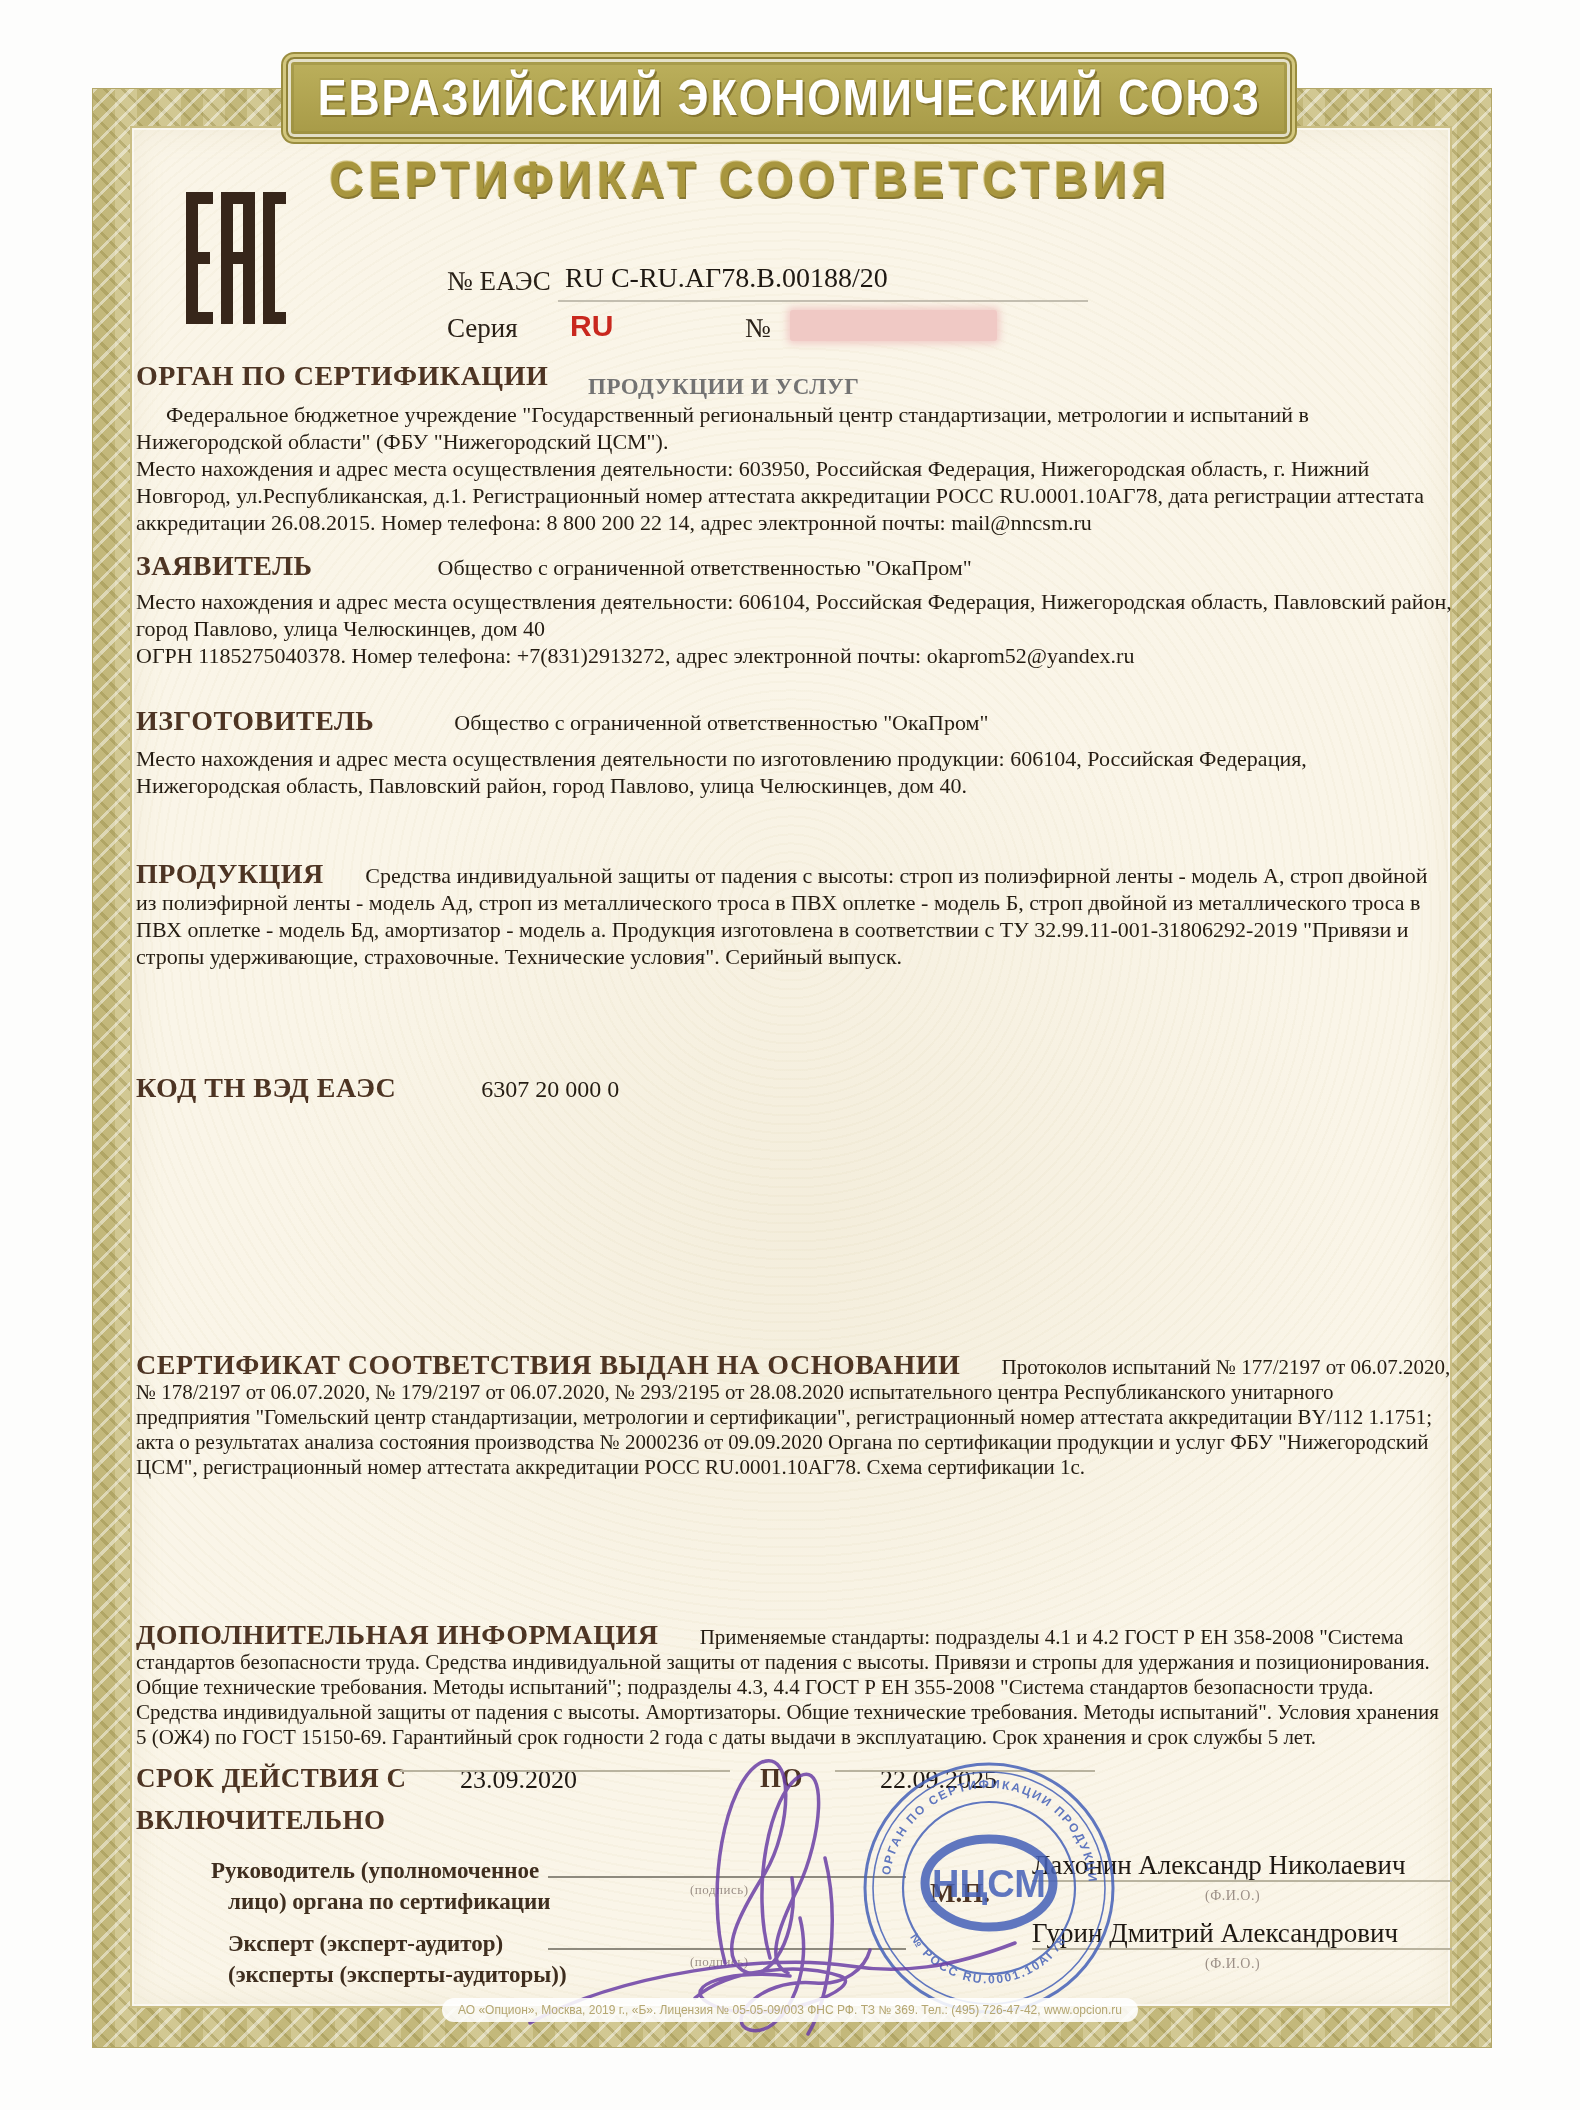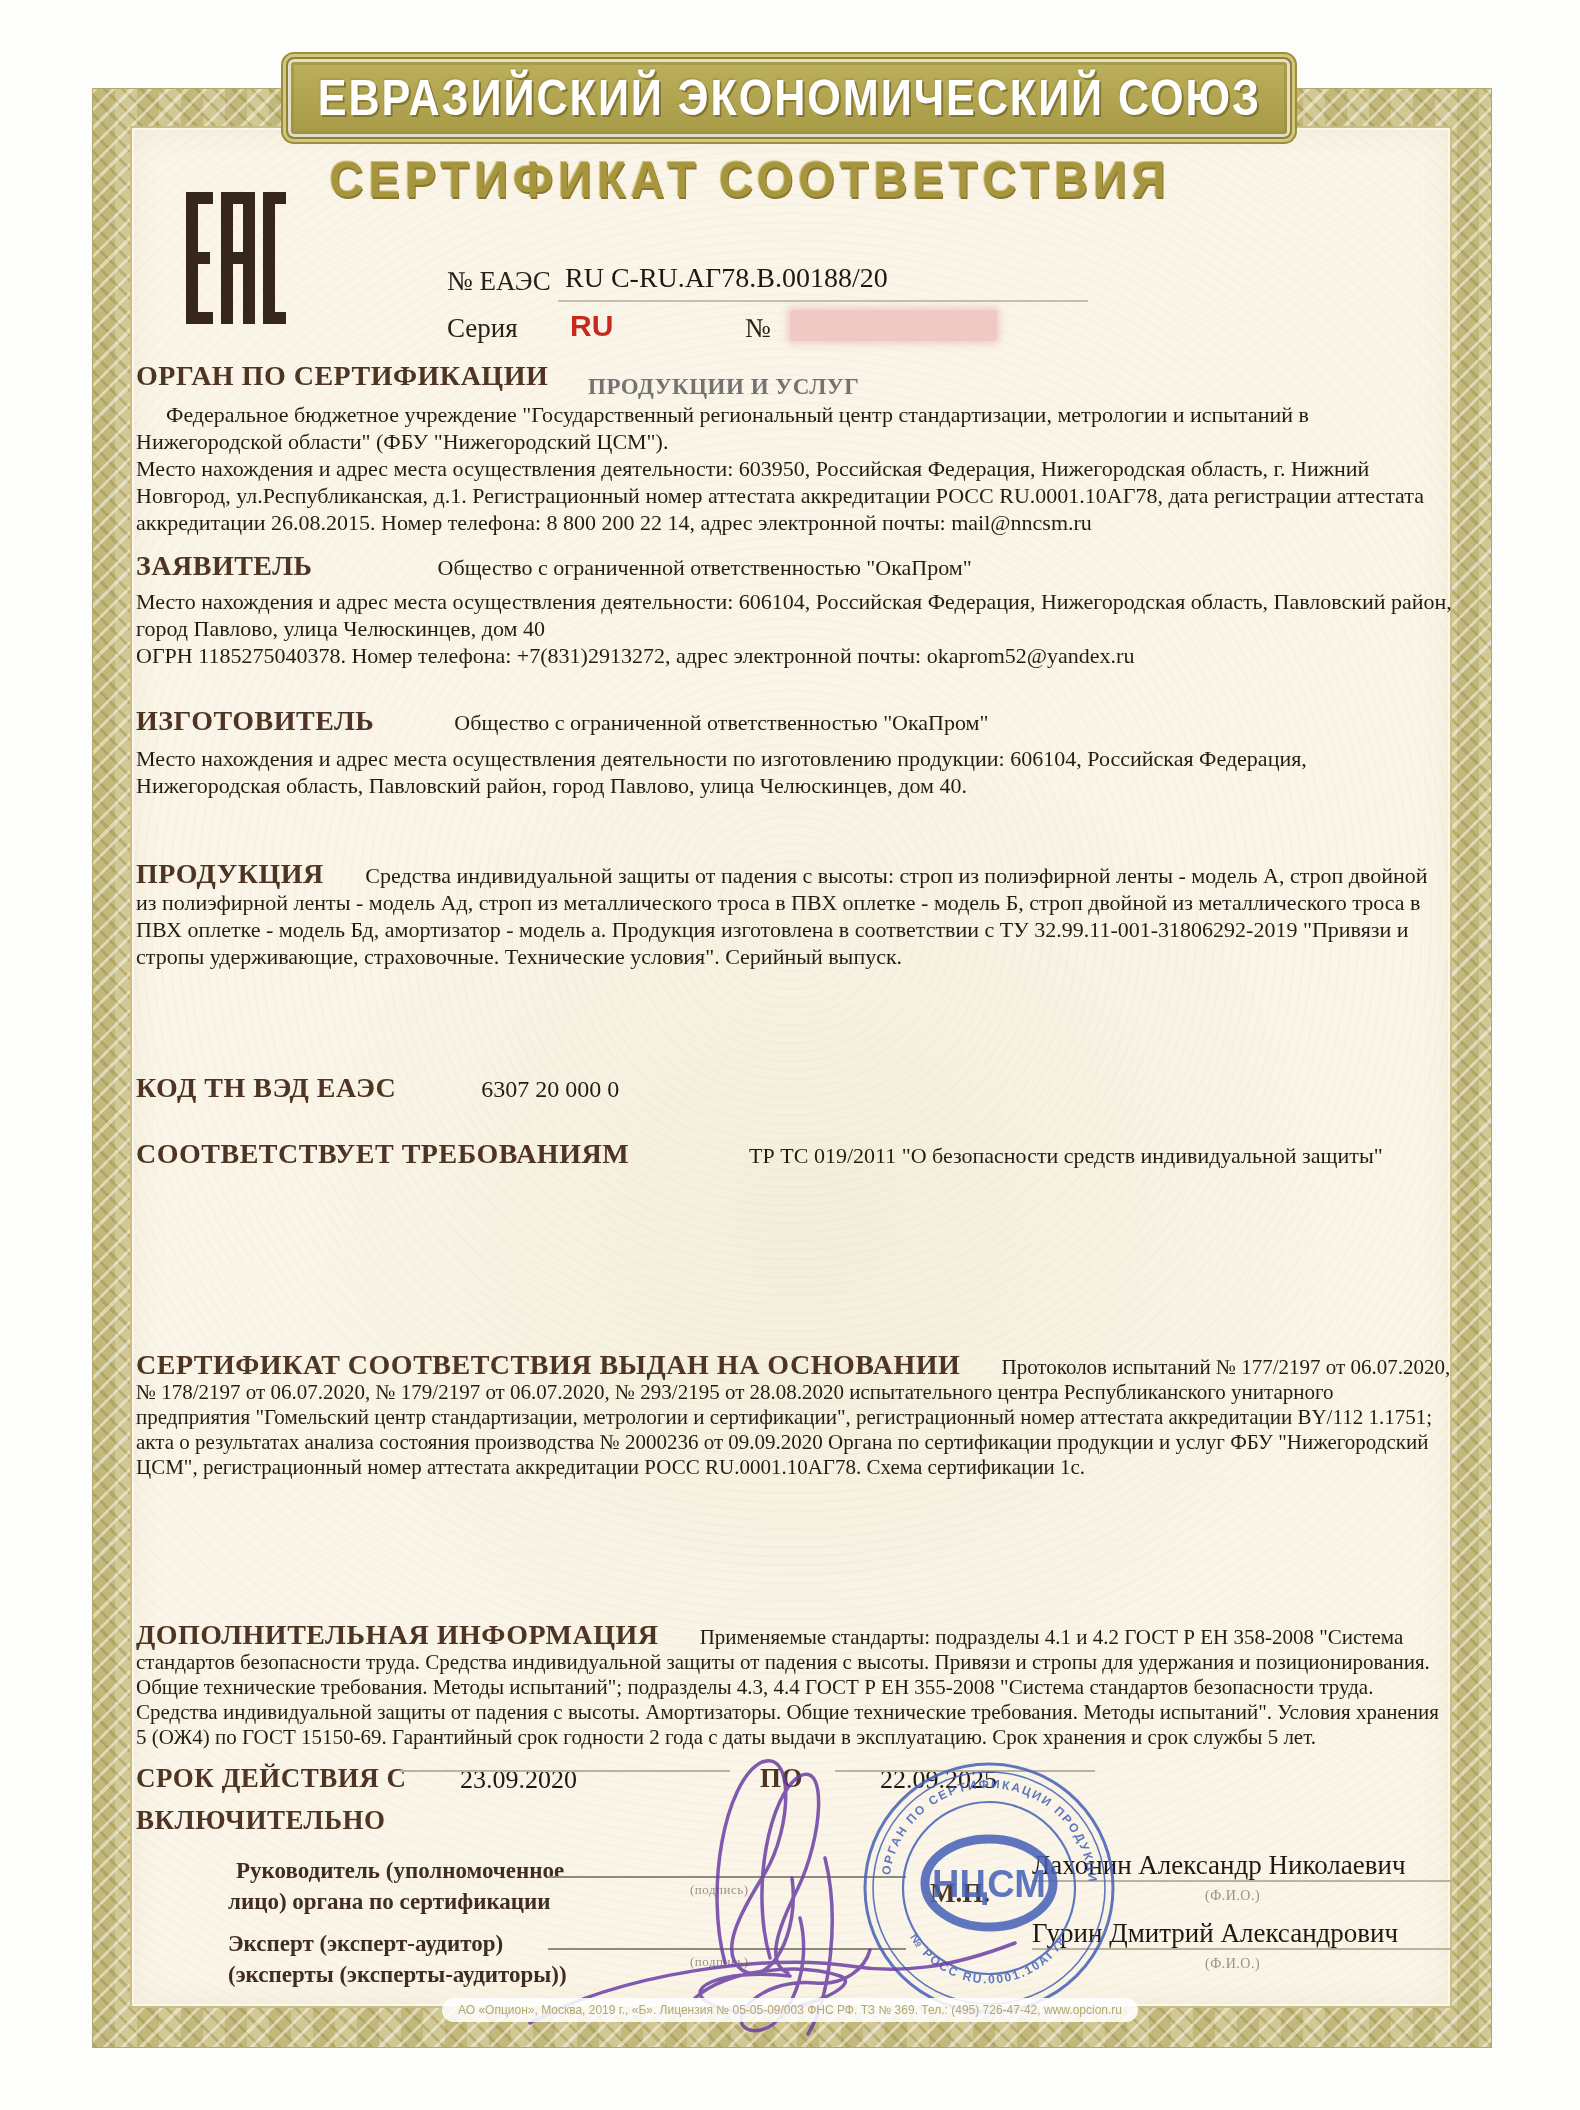--- a/index.html
+++ b/index.html
@@ -129,24 +129,20 @@
       <span class="sec-h inline">ПРОДУКЦИЯ</span>
       <span>Средства индивидуальной защиты от падения с высоты: строп из полиэфирной ленты - модель А, строп  двойной из полиэфирной ленты - модель Ад, строп из металлического троса в ПВХ оплетке - модель Б, строп двойной из металлического троса в ПВХ оплетке - модель Бд, амортизатор - модель а.  Продукция изготовлена в соответствии с ТУ 32.99.11-001-31806292-2019 "Привязи и стропы удерживающие, страховочные. Технические условия". Серийный выпуск.</span>
     </p>
   </div>
 
   <div class="sec" style="top:1072px;display:flex;align-items:baseline;">
     <span class="sec-h">КОД ТН ВЭД ЕАЭС</span>
     <span class="body-t" style="margin-left:85px;font-size:24px;">6307 20 000 0</span>
   </div>
 
-  <div class="sec" style="top:1138px;display:flex;align-items:baseline;">
-    <span class="sec-h" style="white-space:nowrap;">СООТВЕТСТВУЕТ ТРЕБОВАНИЯМ</span>
-    <span class="body-t" style="margin-left:120px;">ТР ТС 019/2011 "О безопасности средств индивидуальной защиты"</span>
-  </div>
 
   <div class="sec" style="top:1352px;">
     <p class="body-s">
       <span class="sec-h inline">СЕРТИФИКАТ СООТВЕТСТВИЯ  ВЫДАН НА ОСНОВАНИИ</span>
       <span>Протоколов испытаний № 177/2197 от 06.07.2020, № 178/2197 от 06.07.2020, № 179/2197 от 06.07.2020, № 293/2195 от 28.08.2020 испытательного центра Республиканского унитарного предприятия "Гомельский центр стандартизации, метрологии и сертификации", регистрационный номер аттестата аккредитации BY/112 1.1751; акта о результатах анализа состояния производства № 2000236 от 09.09.2020  Органа по сертификации продукции и услуг ФБУ "Нижегородский ЦСМ", регистрационный номер аттестата аккредитации РОСС RU.0001.10АГ78. Схема сертификации 1с.</span>
     </p>
   </div>
 
   <div class="sec" style="top:1622px;">
     <p class="body-s">
@@ -156,21 +152,21 @@
   </div>
 
   <div class="row-abs sec-h" style="left:136px;top:1763px;font-size:27px;">СРОК ДЕЙСТВИЯ С</div>
   <div class="row-abs date-v" style="left:460px;top:1765px;">23.09.2020</div>
   <div class="sig-line" style="left:400px;top:1770px;width:330px;border-bottom-color:#b9b39f;"></div>
   <div class="row-abs sec-h" style="left:760px;top:1763px;font-size:27px;">ПО</div>
   <div class="row-abs date-v" style="left:880px;top:1765px;">22.09.2025</div>
   <div class="sig-line" style="left:835px;top:1770px;width:260px;border-bottom-color:#b9b39f;"></div>
   <div class="row-abs sec-h" style="left:136px;top:1805px;font-size:27px;">ВКЛЮЧИТЕЛЬНО</div>
 
-  <div class="row-abs role" style="left:236px;top:1855px;">Руководитель (уполномоченное</div>
+  <div class="row-abs role" style="left:211px;top:1855px;">Руководитель (уполномоченное</div>
   <div class="row-abs role" style="left:228px;top:1886px;">лицо) органа по сертификации</div>
   <div class="row-abs role" style="left:228px;top:1928px;">Эксперт (эксперт-аудитор)</div>
   <div class="row-abs role" style="left:228px;top:1959px;">(эксперты (эксперты-аудиторы))</div>
 
   <div class="sig-line" style="left:548px;top:1876px;width:358px;"></div>
   <div class="cap" style="left:690px;top:1882px;">(подпись)</div>
   <div class="sig-line" style="left:548px;top:1948px;width:358px;"></div>
   <div class="cap" style="left:690px;top:1954px;">(подпись)</div>
 
   <div class="row-abs fio-name" style="left:1032px;top:1850px;">Лахонин Александр Николаевич</div>

